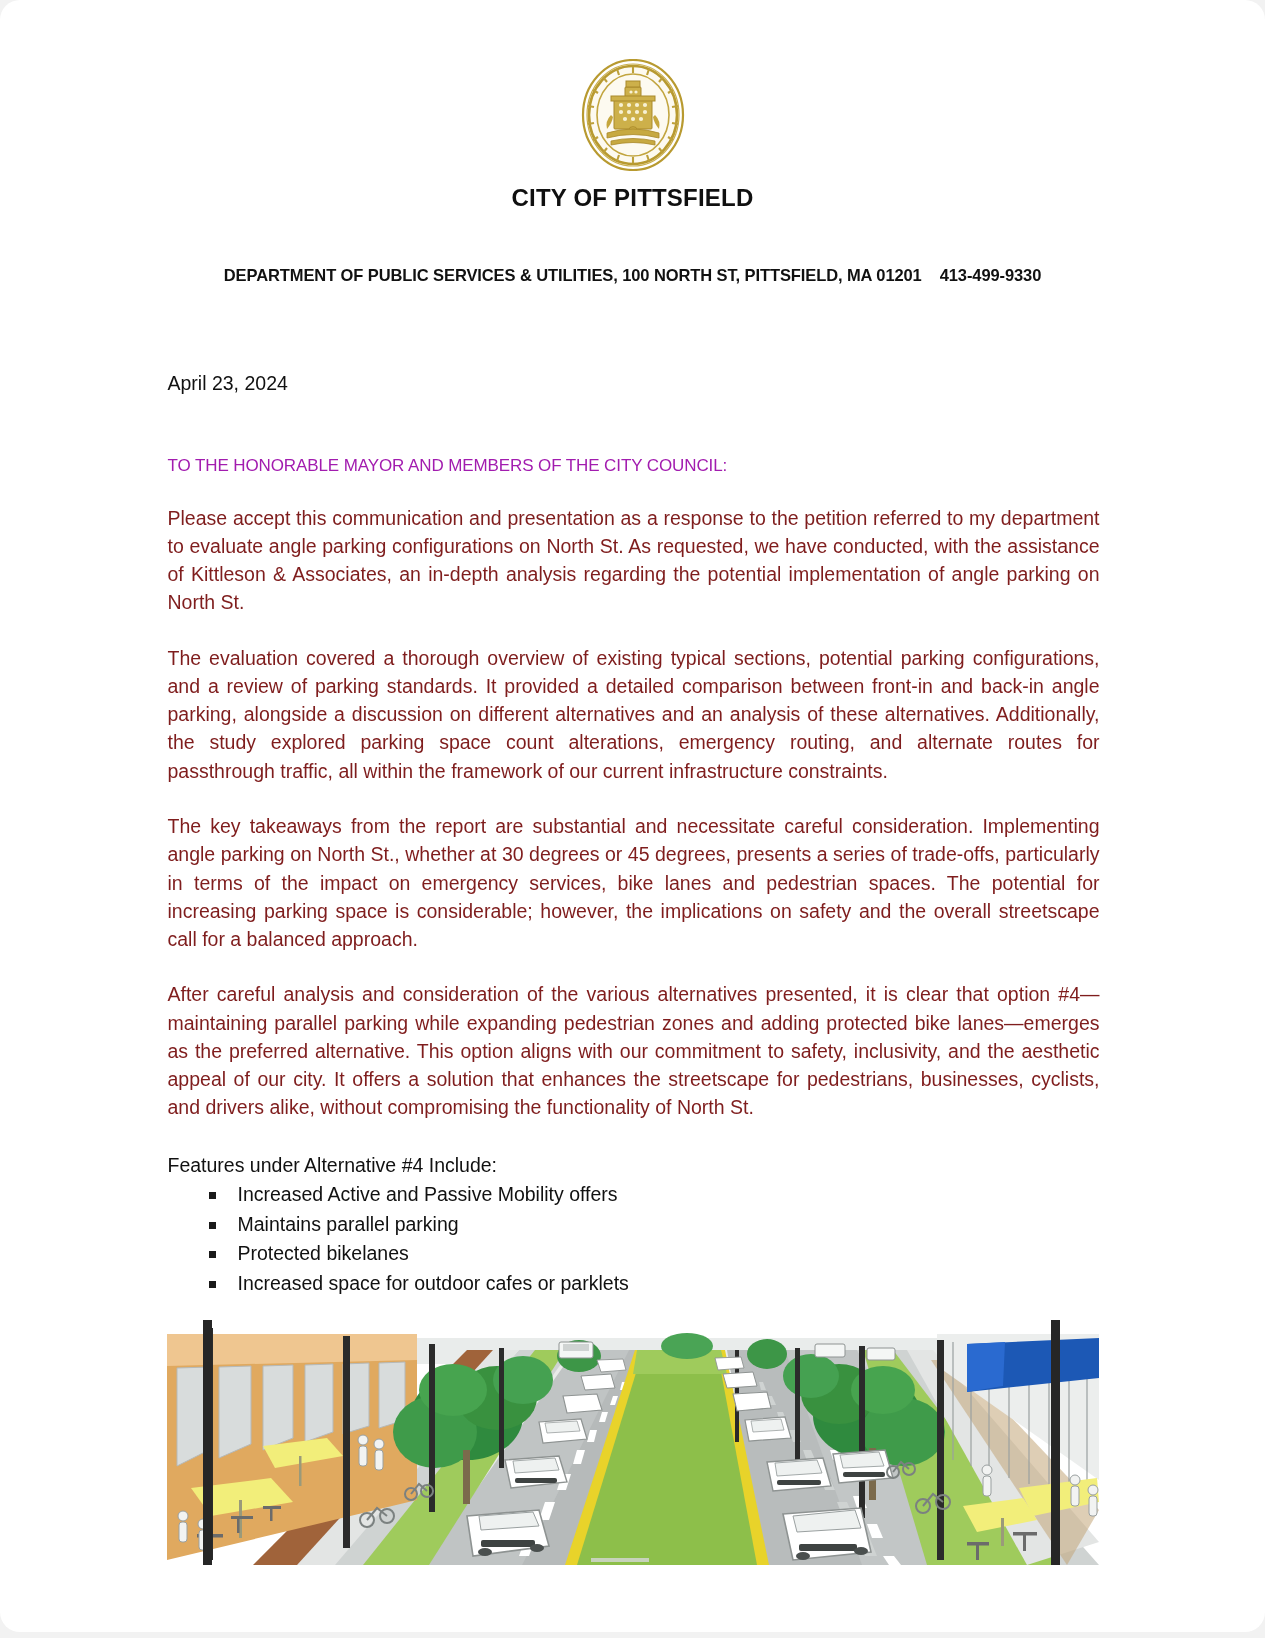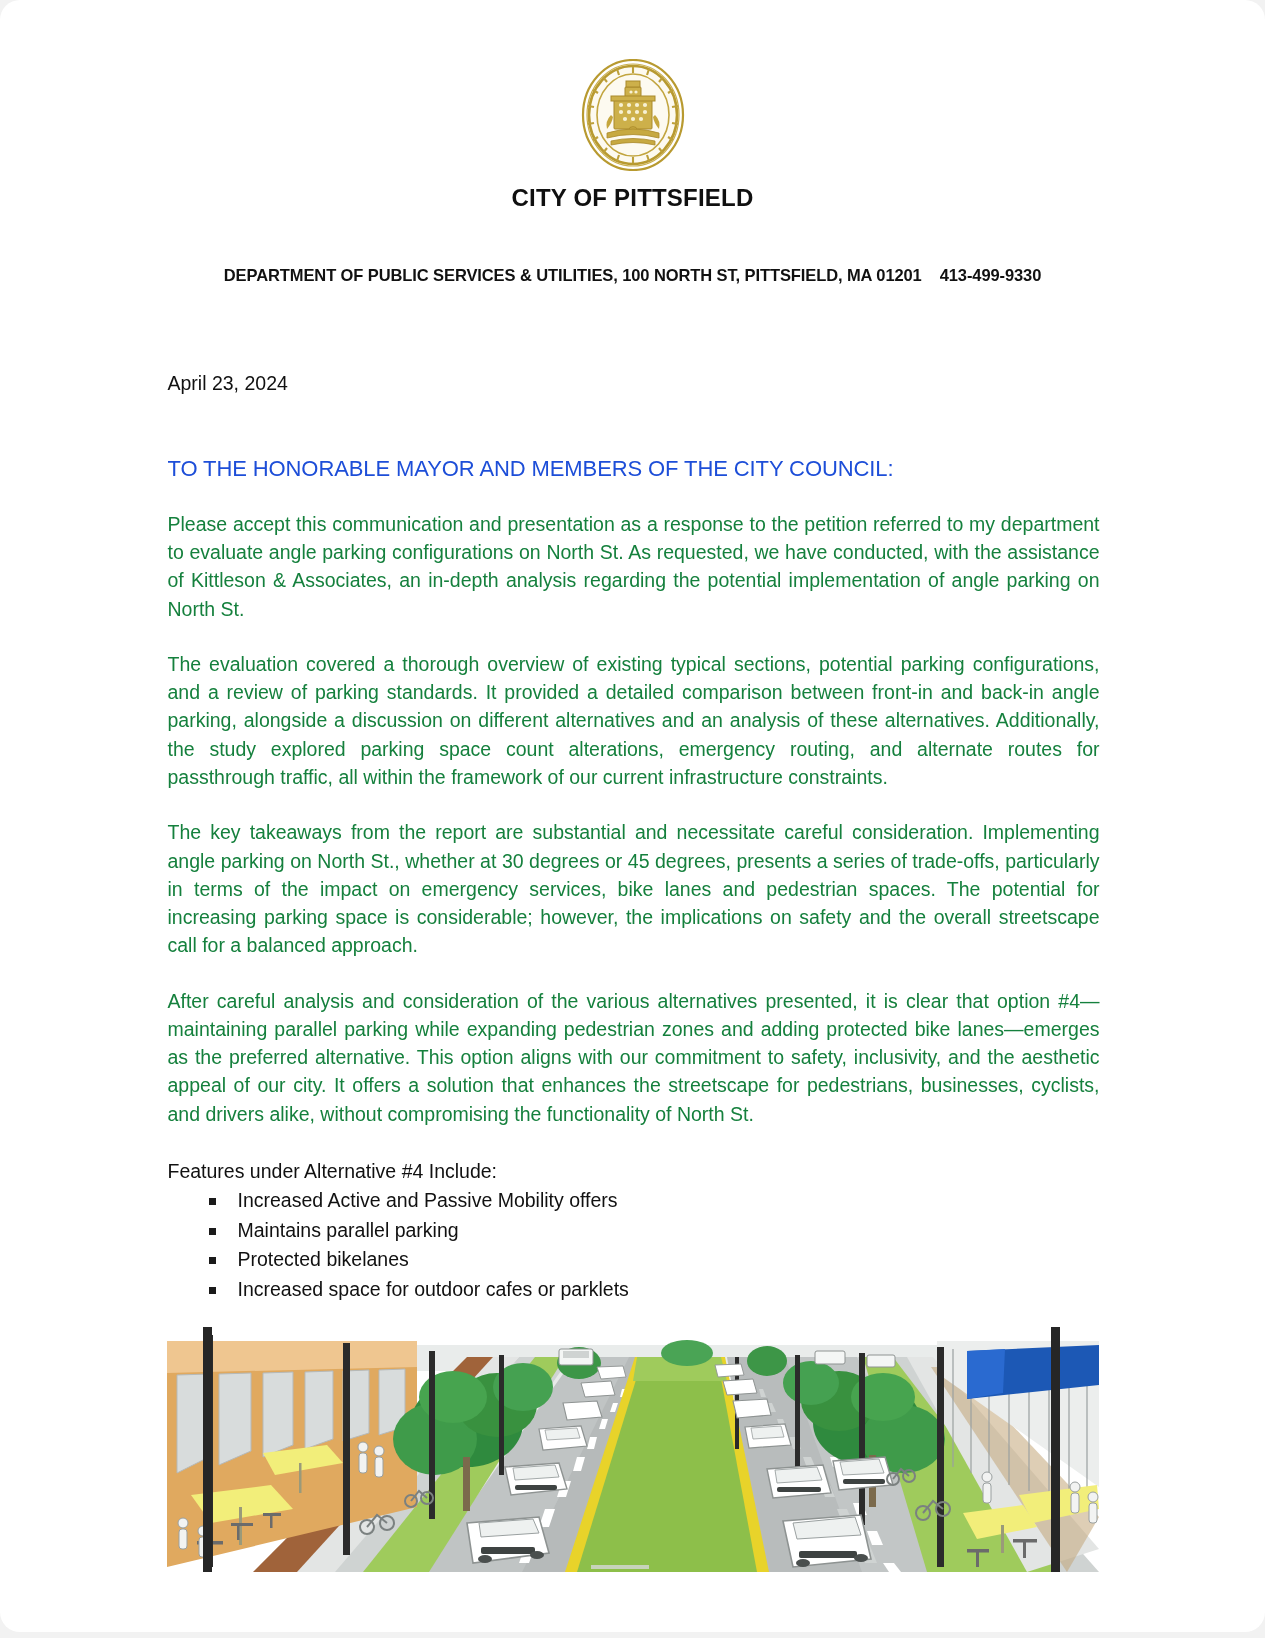--- a/index.html
+++ b/index.html
@@ -69,33 +69,33 @@
     color: #111111;
   }
   .date-line {
     margin-top: 86px;
     font-size: 19.5px;
     line-height: 1.25;
     color: #111;
   }
   .salutation {
     margin-top: 60px;
-    font-size: 22px;
+    font-size: 17px;
     line-height: 1.25;
     letter-spacing: -0.1px;
-    color: #1d4ed8;
+    color: #a21caf;
   }
   p.para {
     margin: 0;
     margin-top: 27px;
     font-size: 19.5px;
     line-height: 1.45;
     text-align: justify;
     text-justify: inter-word;
-    color: #15803d;
+    color: #7f1d1d;
   }
   .features-title {
     margin-top: 30px;
     font-size: 19.5px;
     line-height: 1.35;
     color: #111;
   }
   ul.features {
     margin: 2px 0 0 0;
     padding: 0;

